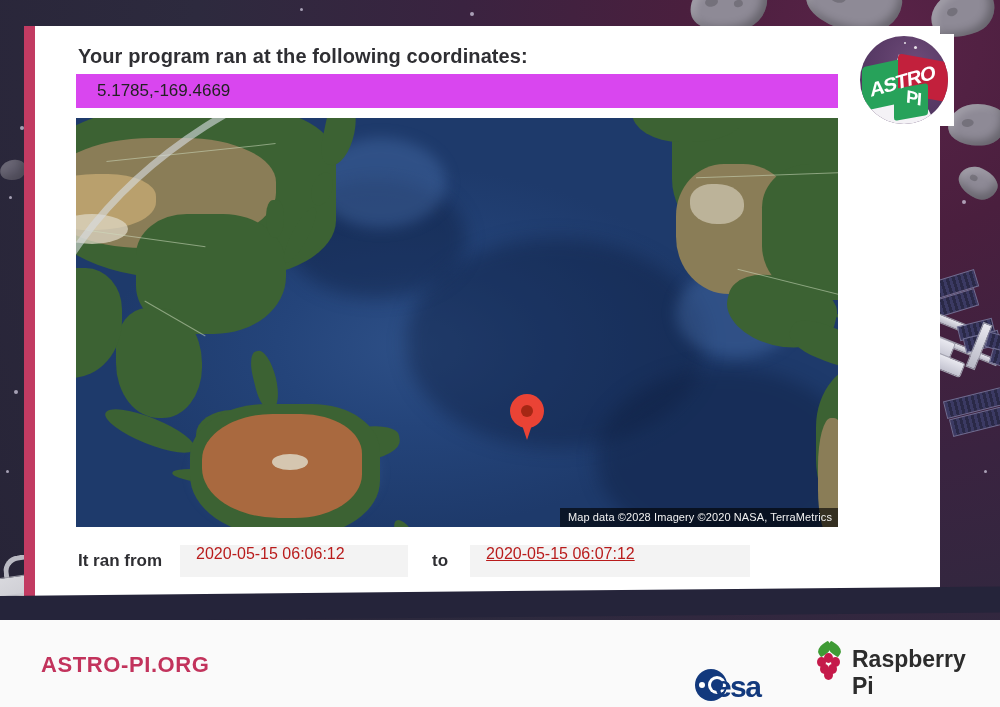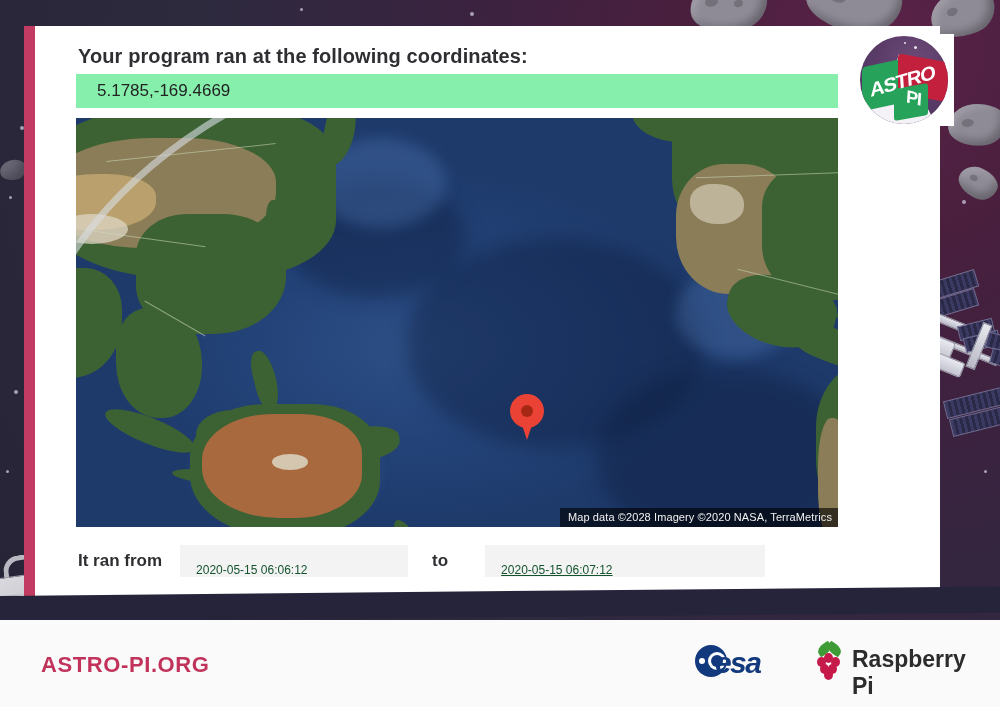--- a/index.html
+++ b/index.html
@@ -41,21 +41,21 @@
   .au-foot{position:absolute;width:11px;height:11px;border-radius:50%;
     background:radial-gradient(circle at 40% 35%,#8c8c97,#5f5f6b);}
 
   
   #card{position:absolute;left:24px;top:26px;width:916px;height:570px;background:#ffffff;}
   #accent{position:absolute;left:24px;top:26px;width:11px;height:570px;background:#c23b62;}
 
   #heading{position:absolute;left:78px;top:45px;font-size:20px;font-weight:bold;color:#2f2f33;letter-spacing:.1px;}
 
   #coords-field{position:absolute;left:76px;top:74px;width:762px;height:34px;
-    background:#86efac;box-sizing:border-box;display:flex;align-items:center;padding-left:21px;text-align:center;}
+    background:#d946ef;box-sizing:border-box;display:flex;align-items:center;padding-left:21px;text-align:center;}
   #coords-value{font-size:17px;color:#222;}
 
   
   #map{position:absolute;left:76px;top:118px;width:762px;height:409px;overflow:hidden;
     background:#1d3a6e;}
   .ocean{position:absolute;inset:0;
     background:
       radial-gradient(ellipse 300px 180px at 44% 56%, #2d4f86 0%, #24447a 45%, #1e3a6b 100%),
       radial-gradient(ellipse 420px 300px at 70% 62%, #1f3f74 0%, #1b3566 60%, #193163 100%),
       linear-gradient(160deg,#27477d,#1b3464);}
@@ -78,24 +78,24 @@
     background:#ea4335;}
   #pin-tail{position:absolute;left:9px;top:22px;width:16px;height:24px;background:#ea4335;
     clip-path:polygon(0 0,100% 0,50% 100%);}
   #pin-dot{position:absolute;left:11px;top:11px;width:12px;height:12px;border-radius:50%;background:#a52714;}
   #map-attrib{position:absolute;right:0;bottom:0;background:rgba(0,0,0,.62);color:#f1f1f1;
     font-size:11px;padding:3px 6px 4px 8px;letter-spacing:.1px;}
 
   
   #run-row{position:absolute;left:78px;top:545px;display:flex;align-items:center;}
   .run-label{font-size:17px;font-weight:bold;color:#2f2f33;}
-  .run-field{background:#f3f3f3;height:32px;display:flex;align-items:flex-end;
-    padding:0 16px;font-size:12px;color:#14532d;box-sizing:border-box;}
+  .run-field{background:#f3f3f3;height:32px;display:flex;align-items:flex-start;
+    padding:0 16px;font-size:16px;color:#b91c1c;box-sizing:border-box;}
   #field-from{width:228px;margin-left:18px;}
-  #to-label{margin:0 15px 0 24px;}
+  #to-label{margin:0 0 0 24px;}
   #field-to{width:280px;margin-left:22px;text-decoration:underline;}
 
   
   #badge{position:absolute;left:854px;top:34px;width:100px;height:92px;background:#fff;}
   #badge-circle{position:absolute;left:6px;top:2px;width:88px;height:88px;border-radius:50%;
     background:radial-gradient(circle at 62% 30%,#6d4b78 0%,#5b3c68 45%,#46305a 100%);overflow:hidden;}
   .badge-spark{position:absolute;background:#fff;border-radius:50%;opacity:.85;}
   #badge-cloud{position:absolute;left:-8px;bottom:-12px;width:84px;height:46px;background:#f4f2f6;
     border-radius:50% 50% 0 0 / 100% 100% 0 0;}
   #badge-rocket{position:absolute;left:30px;top:18px;width:18px;height:48px;background:#f4f2f6;
@@ -109,21 +109,21 @@
   .badge-txt{position:absolute;color:#fff;font-weight:bold;font-family:"Liberation Sans",sans-serif;}
   #badge-t1{left:10px;top:34px;font-size:20px;transform:skewY(-12deg) rotate(-4deg);letter-spacing:-1px;}
   #badge-t2{left:46px;top:52px;font-size:18px;transform:skewY(8deg) rotate(4deg);letter-spacing:-1px;}
 
   
   #dark-band{position:absolute;left:0;top:596px;width:1000px;height:26px;background:#25243a;
     transform:skewY(-.55deg);transform-origin:0 0;}
   #footer{position:absolute;left:0;top:620px;width:1000px;height:87px;background:#fafafa;}
   #footer-logo{position:absolute;left:41px;top:652px;font-size:22px;font-weight:bold;color:#c2335c;letter-spacing:.6px;}
 
-  #esa{position:absolute;left:695px;top:644px;width:96px;height:34px;font-style:italic;}
+  #esa{position:absolute;left:695px;top:668px;width:96px;height:34px;}
   #esa-circle{position:absolute;left:0;top:1px;width:32px;height:32px;border-radius:50%;background:#12397d;}
   #esa-inner{position:absolute;left:13px;top:8px;width:18px;height:18px;border-radius:50%;background:#fff;}
   #esa-inner2{position:absolute;left:16px;top:11px;width:12px;height:12px;border-radius:50%;background:#12397d;}
   #esa-dot{position:absolute;left:4px;top:14px;width:6px;height:6px;border-radius:50%;background:#fff;}
   #esa-text{position:absolute;left:20px;top:2px;font-size:30px;font-weight:bold;color:#12397d;
     letter-spacing:-1.6px;font-family:"Liberation Sans",sans-serif;}
 
   #rpi{position:absolute;left:812px;top:642px;width:160px;height:38px;}
   #rpi-mark{position:absolute;left:0;top:2px;width:34px;height:34px;}
   .leaf{position:absolute;width:15px;height:10px;background:#3f9b35;border-radius:60% 10% 60% 10%;}

